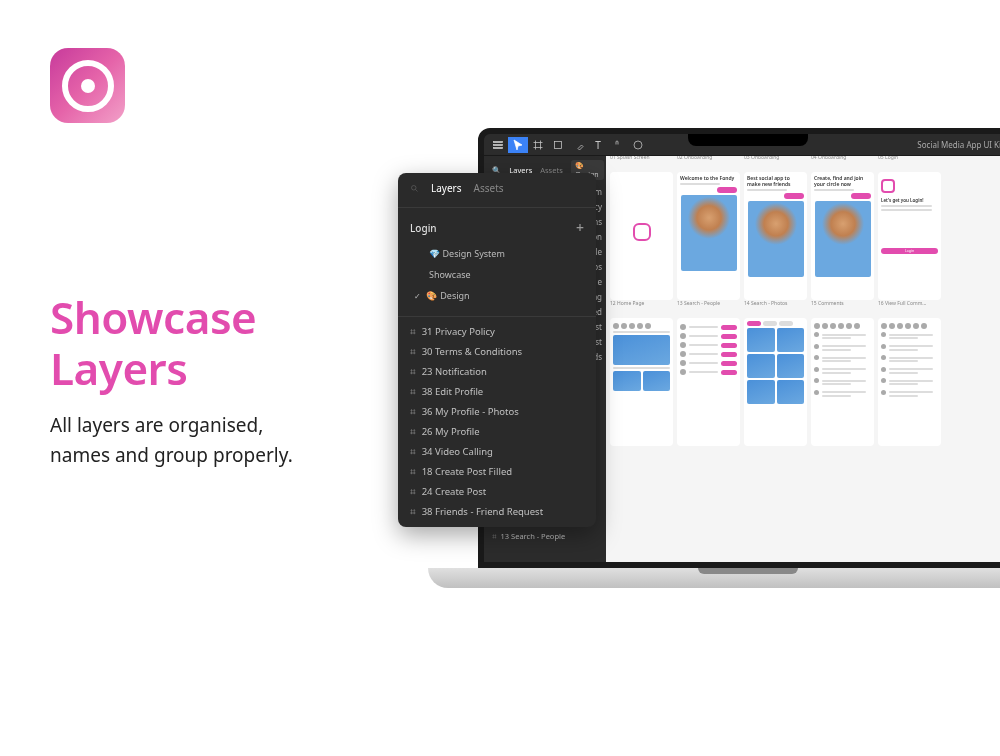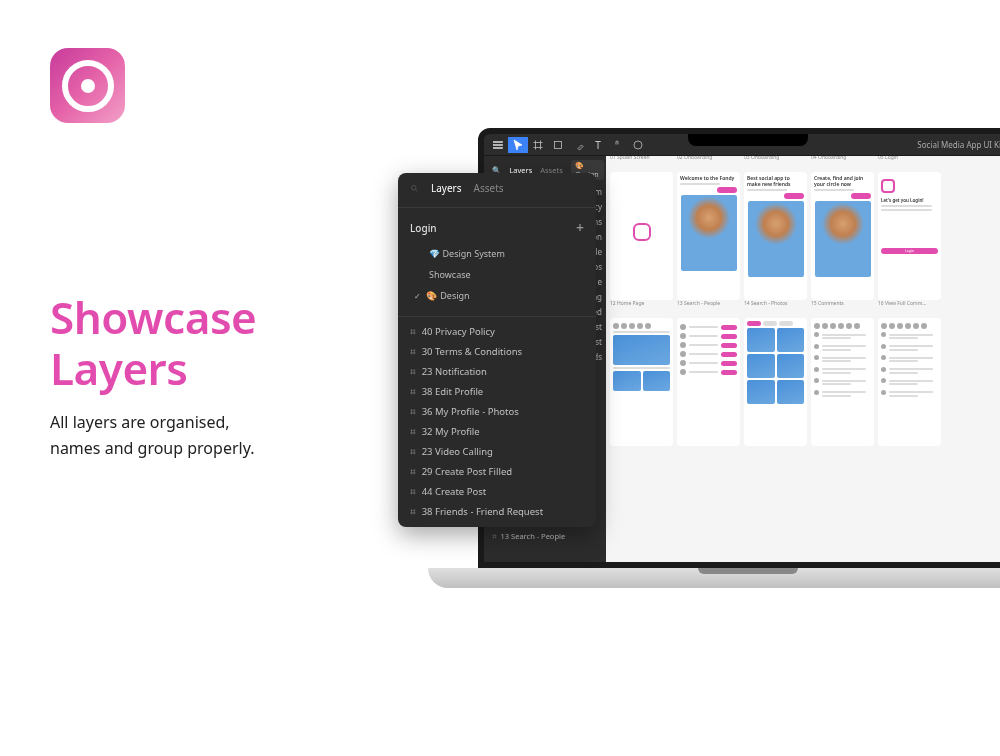--- a/index.html
+++ b/index.html
@@ -8,21 +8,21 @@
 .logo-wrap { position: absolute; top: 48px; left: 50px; }
 .logo {
   width: 75px; height: 75px; border-radius: 18px;
   background: linear-gradient(135deg, #c73a9b 0%, #e563a9 50%, #f2a0c8 100%);
   display: flex; align-items: center; justify-content: center; position: relative;
 }
 .logo-ring { width: 52px; height: 52px; border-radius: 50%; border: 6px solid #fff; position: relative; }
 .logo-dot { position: absolute; width: 14px; height: 14px; background: #fff; border-radius: 50%; top: 50%; left: 50%; transform: translate(-50%, -50%); }
 
 .headline { position: absolute; top: 292px; left: 50px; font-size: 44px; font-weight: 600; color: #e24cae; line-height: 1.15; letter-spacing: -0.5px; }
-.sub { position: absolute; top: 410px; left: 50px; font-size: 16px; color: #222; line-height: 1.6; }
+.sub { position: absolute; top: 410px; left: 50px; font-size: 19px; color: #222; line-height: 1.6; }
 
 
 .laptop { position: absolute; top: 128px; left: 428px; width: 640px; height: 480px; }
 .screen {
   width: 540px; height: 440px; background: #000; border-radius: 12px 12px 0 0;
   border: 6px solid #1a1a1a; margin: 0 auto; position: relative; overflow: hidden;
 }
 .notch { position: absolute; top: 0; left: 50%; transform: translateX(-50%); width: 120px; height: 12px; background: #000; border-radius: 0 0 8px 8px; z-index: 5; }
 .base { width: 640px; height: 20px; background: linear-gradient(#e0e0e0, #c0c0c0); border-radius: 0 0 20px 20px; position: absolute; bottom: 20px; left: 0; }
 .base::before { content: ''; position: absolute; left: 50%; top: 0; transform: translateX(-50%); width: 100px; height: 6px; background: #888; border-radius: 0 0 6px 6px; }
@@ -474,53 +474,53 @@
     </div>
     <div class="popup-pages" id="popup-pages">
         <div class="page-item">💎 Design System</div>
         <div class="page-item">Showcase</div>
         <div class="page-item selected">🎨 Design</div>
       </div>
     <hr class="sep">
     <div class="popup-layers" id="popup-layers">
         <div class="pop-row">
           <span class="hash">⌗</span>
-          <span>40 Privacy Policy</span>
+          <span>31 Privacy Policy</span>
         </div>
         <div class="pop-row">
           <span class="hash">⌗</span>
           <span>30 Terms &amp; Conditions</span>
         </div>
         <div class="pop-row">
           <span class="hash">⌗</span>
           <span>23 Notification</span>
         </div>
         <div class="pop-row">
           <span class="hash">⌗</span>
           <span>38 Edit Profile</span>
         </div>
         <div class="pop-row">
           <span class="hash">⌗</span>
           <span>36 My Profile - Photos</span>
         </div>
         <div class="pop-row">
           <span class="hash">⌗</span>
-          <span>32 My Profile</span>
-        </div>
-        <div class="pop-row">
-          <span class="hash">⌗</span>
-          <span>23 Video Calling</span>
-        </div>
-        <div class="pop-row">
-          <span class="hash">⌗</span>
-          <span>29 Create Post Filled</span>
-        </div>
-        <div class="pop-row">
-          <span class="hash">⌗</span>
-          <span>44 Create Post</span>
+          <span>26 My Profile</span>
+        </div>
+        <div class="pop-row">
+          <span class="hash">⌗</span>
+          <span>34 Video Calling</span>
+        </div>
+        <div class="pop-row">
+          <span class="hash">⌗</span>
+          <span>18 Create Post Filled</span>
+        </div>
+        <div class="pop-row">
+          <span class="hash">⌗</span>
+          <span>24 Create Post</span>
         </div>
         <div class="pop-row">
           <span class="hash">⌗</span>
           <span>38 Friends - Friend Request</span>
         </div>
       </div>
   </div>
 </div>
 
 </body></html>

